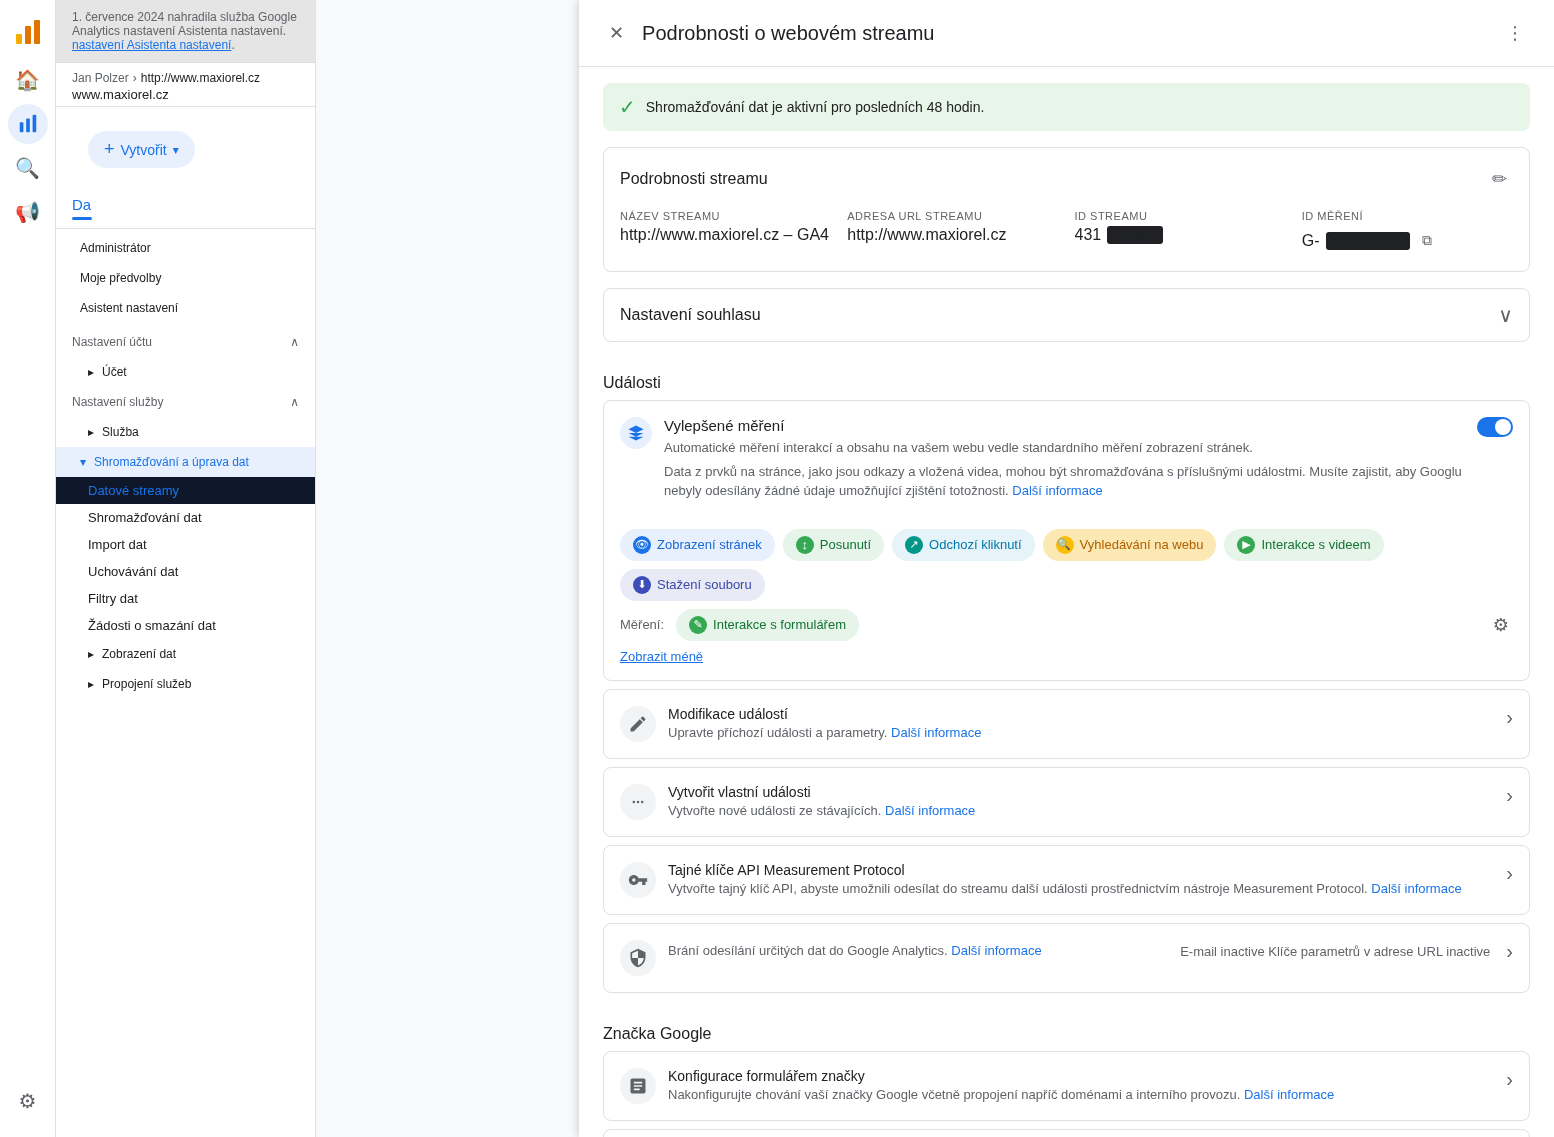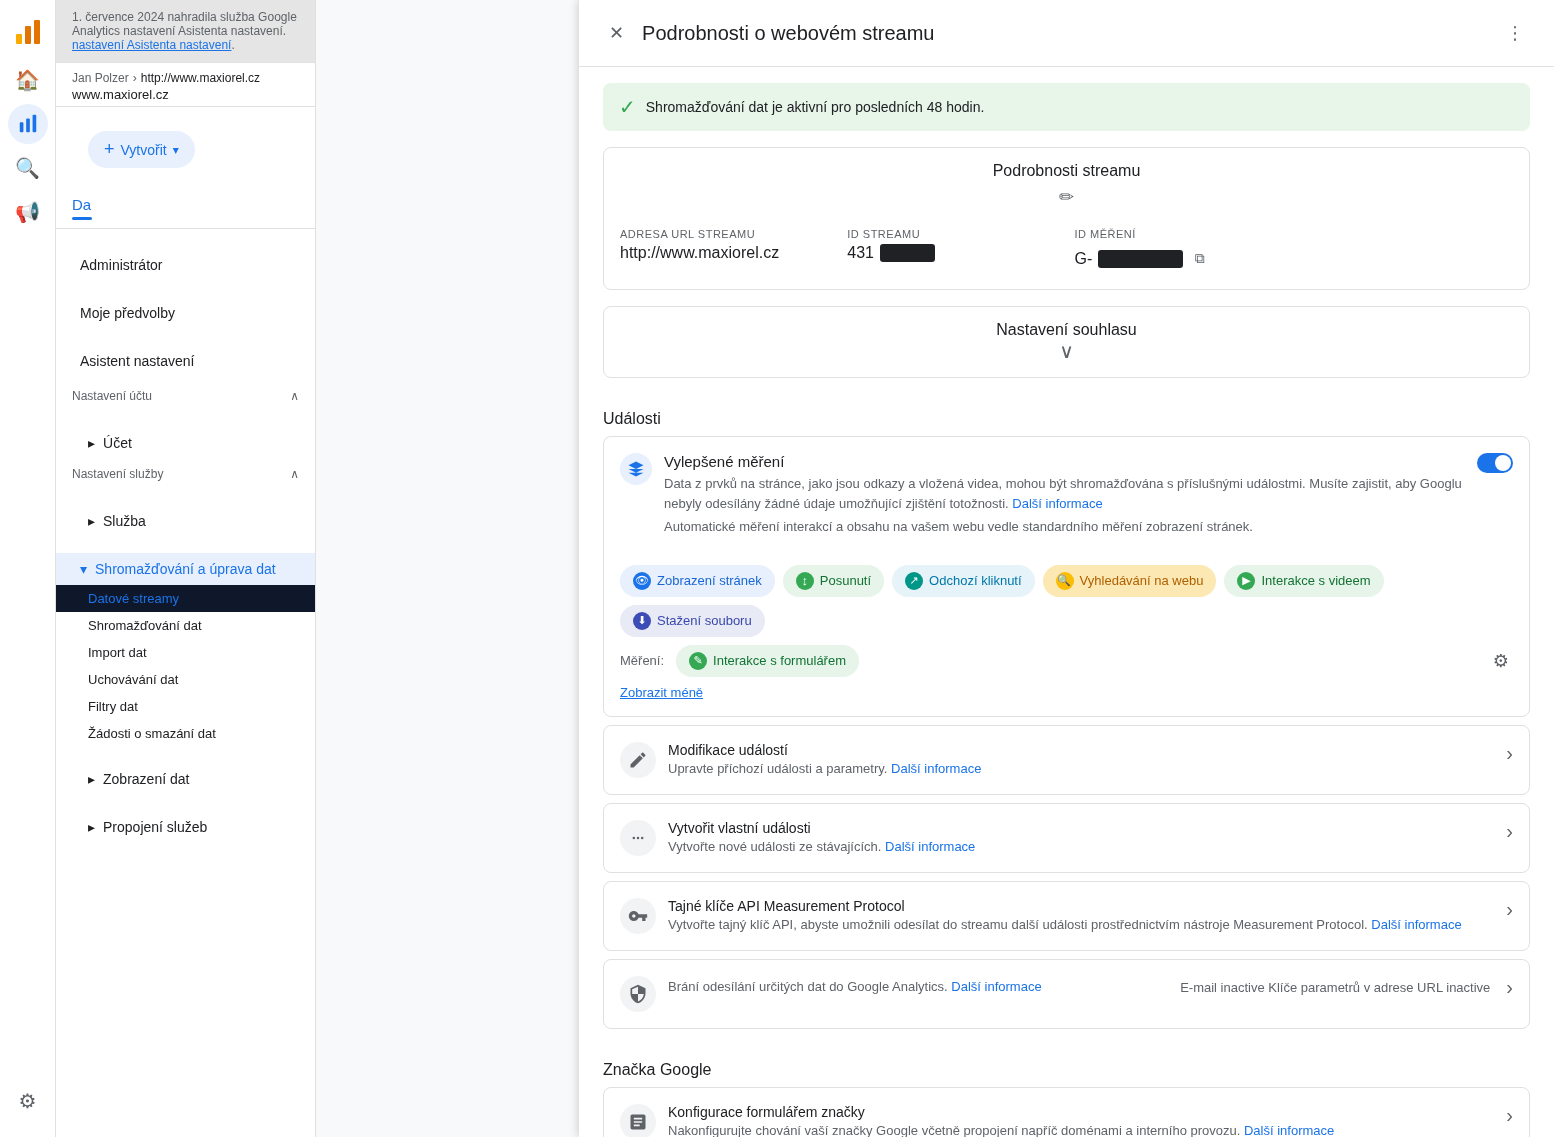--- a/index.html
+++ b/index.html
@@ -1,21 +1,21 @@
 <!DOCTYPE html>
 <html><head>
   <meta charset="utf-8">
   <style>
     * { box-sizing: border-box; margin: 0; padding: 0; }
     body { font-family: 'Google Sans', Arial, sans-serif; font-size: 14px; color: #202124; background: #f8f9fa; display: flex; height: 1137px; overflow: hidden; }
 
     .create-btn { margin: 12px 16px; display: flex; align-items: center; gap: 6px; background: #e8f0fe; color: #1a73e8; border: none; border-radius: 20px; padding: 8px 16px; cursor: pointer; font-size: 14px; font-weight: 500; }
 
     .nav-section { padding: 4px 0; }
-    .nav-item { padding: 8px 24px; cursor: pointer; font-size: 14px; color: #202124; display: flex; align-items: center; gap: 8px; margin-top: 16px; }
+    .nav-item { padding: 8px 24px; cursor: pointer; font-size: 12px; color: #202124; display: flex; align-items: center; gap: 8px; }
     .nav-item.active { background: #e8f0fe; color: #1a73e8; }
     .nav-item-sub { padding: 6px 16px 6px 32px; font-size: 13px; color: #202124; cursor: pointer; }
     .nav-item-sub.active { color: #1a73e8; background: #0f172a; }
 
     .section-header { padding: 8px 16px; font-size: 12px; color: #5f6368; font-weight: 500; display: flex; align-items: center; justify-content: space-between; }
     .section-header .chevron { cursor: pointer; }
 
     
     .panel { background: #fff; position: absolute; top: 0; right: 0; width: 975px; height: 100%; overflow-y: auto; box-shadow: -2px 0 8px rgba(0,0,0,0.15); z-index: 10; }
     .panel-header { display: flex; align-items: center; justify-content: space-between; padding: 16px 24px; border-bottom: 1px solid #e0e0e0; background: #fff; position: sticky; top: 0; z-index: 5; }
@@ -23,21 +23,21 @@
     .icon-btn { background: none; border: none; cursor: pointer; padding: 6px; border-radius: 50%; display: flex; align-items: center; justify-content: center; color: #5f6368; font-size: 18px; }
 
     .panel-body { padding: 0 24px 24px; }
 
     
     .success-alert { background: #e8f5e9; border-radius: 8px; padding: 12px 16px; margin: 16px 0; display: flex; align-items: center; gap: 10px; font-size: 14px; color: #202124; }
     .success-icon { color: #34a853; font-size: 20px; }
 
     
     .section-box { border: 1px solid #e0e0e0; border-radius: 8px; margin-bottom: 16px; overflow: hidden; }
-    .section-title-row { display: flex; align-items: center; justify-content: space-between; padding: 14px 16px; cursor: pointer; flex-direction: column; }
+    .section-title-row { display: flex; align-items: center; justify-content: space-between; padding: 14px 16px; cursor: pointer; }
     .section-title-text { font-size: 16px; font-weight: 500; color: #202124; }
 
     .stream-details-grid { display: grid; grid-template-columns: 1fr 1fr 1fr 1fr; gap: 16px; padding: 0 16px 16px; }
     .detail-col { display: flex; flex-direction: column; gap: 4px; }
     .detail-label { font-size: 11px; color: #5f6368; text-transform: uppercase; letter-spacing: 0.5px; font-weight: 500; }
     .detail-value { font-size: 16px; color: #202124; display: flex; align-items: center; gap: 6px; }
 
     
     .events-section { margin-bottom: 16px; }
     .events-header { font-size: 16px; font-weight: 500; color: #202124; padding: 16px 0 8px; }
@@ -244,20 +244,24 @@
         <span>Shromažďování dat je aktivní pro posledních 48 hodin.</span>
       </div>
 
       <div class="section-box">
         <div class="section-title-row">
           <span class="section-title-text">Podrobnosti streamu</span>
           <button class="icon-btn">✏</button>
         </div>
         <div class="stream-details-grid">
           <div class="detail-col">
+            <span class="detail-label">NÁZEV STREAMU</span>
+            <span class="detail-value">http://www.maxiorel.cz – GA4</span>
+          </div>
+          <div class="detail-col">
             <span class="detail-label">ADRESA URL STREAMU</span>
             <span class="detail-value">http://www.maxiorel.cz</span>
           </div>
           <div class="detail-col">
             <span class="detail-label">ID STREAMU</span>
             <div class="detail-value">
               <span>431</span>
               <span style="background:#202124; color:#202124; border-radius:3px; padding:2px 6px; font-size:12px;">●●●●●●</span>
             </div>
           </div>
@@ -286,25 +290,25 @@
           <div class="em-header">
             <div class="em-left">
               <div class="em-icon">
                 <svg width="18" height="18" viewBox="0 0 24 24" fill="#1a73e8">
                     <path d="M12 2L2 7l10 5 10-5-10-5zM2 17l10 5 10-5M2 12l10 5 10-5"></path>
                   </svg>
               </div>
               <div>
                 <div class="em-title">Vylepšené měření</div>
                 <div class="em-desc">
+                  <span>Automatické měření interakcí a obsahu na vašem webu vedle standardního měření zobrazení stránek.</span>
+                </div>
+                <div class="em-desc">
                   <span>Data z prvků na stránce, jako jsou odkazy a vložená videa, mohou být shromažďována s příslušnými událostmi. Musíte zajistit, aby Googlu nebyly odesílány žádné údaje umožňující zjištění totožnosti.</span>
                   <a href="#" class="em-link">Další informace</a>
-                </div>
-                <div class="em-desc">
-                  <span>Automatické měření interakcí a obsahu na vašem webu vedle standardního měření zobrazení stránek.</span>
                 </div>
               </div>
             </div>
 
             <label class="toggle">
               <input type="checkbox" checked="" style="">
               <span class="toggle-slider"></span>
             </label>
           </div>
 

